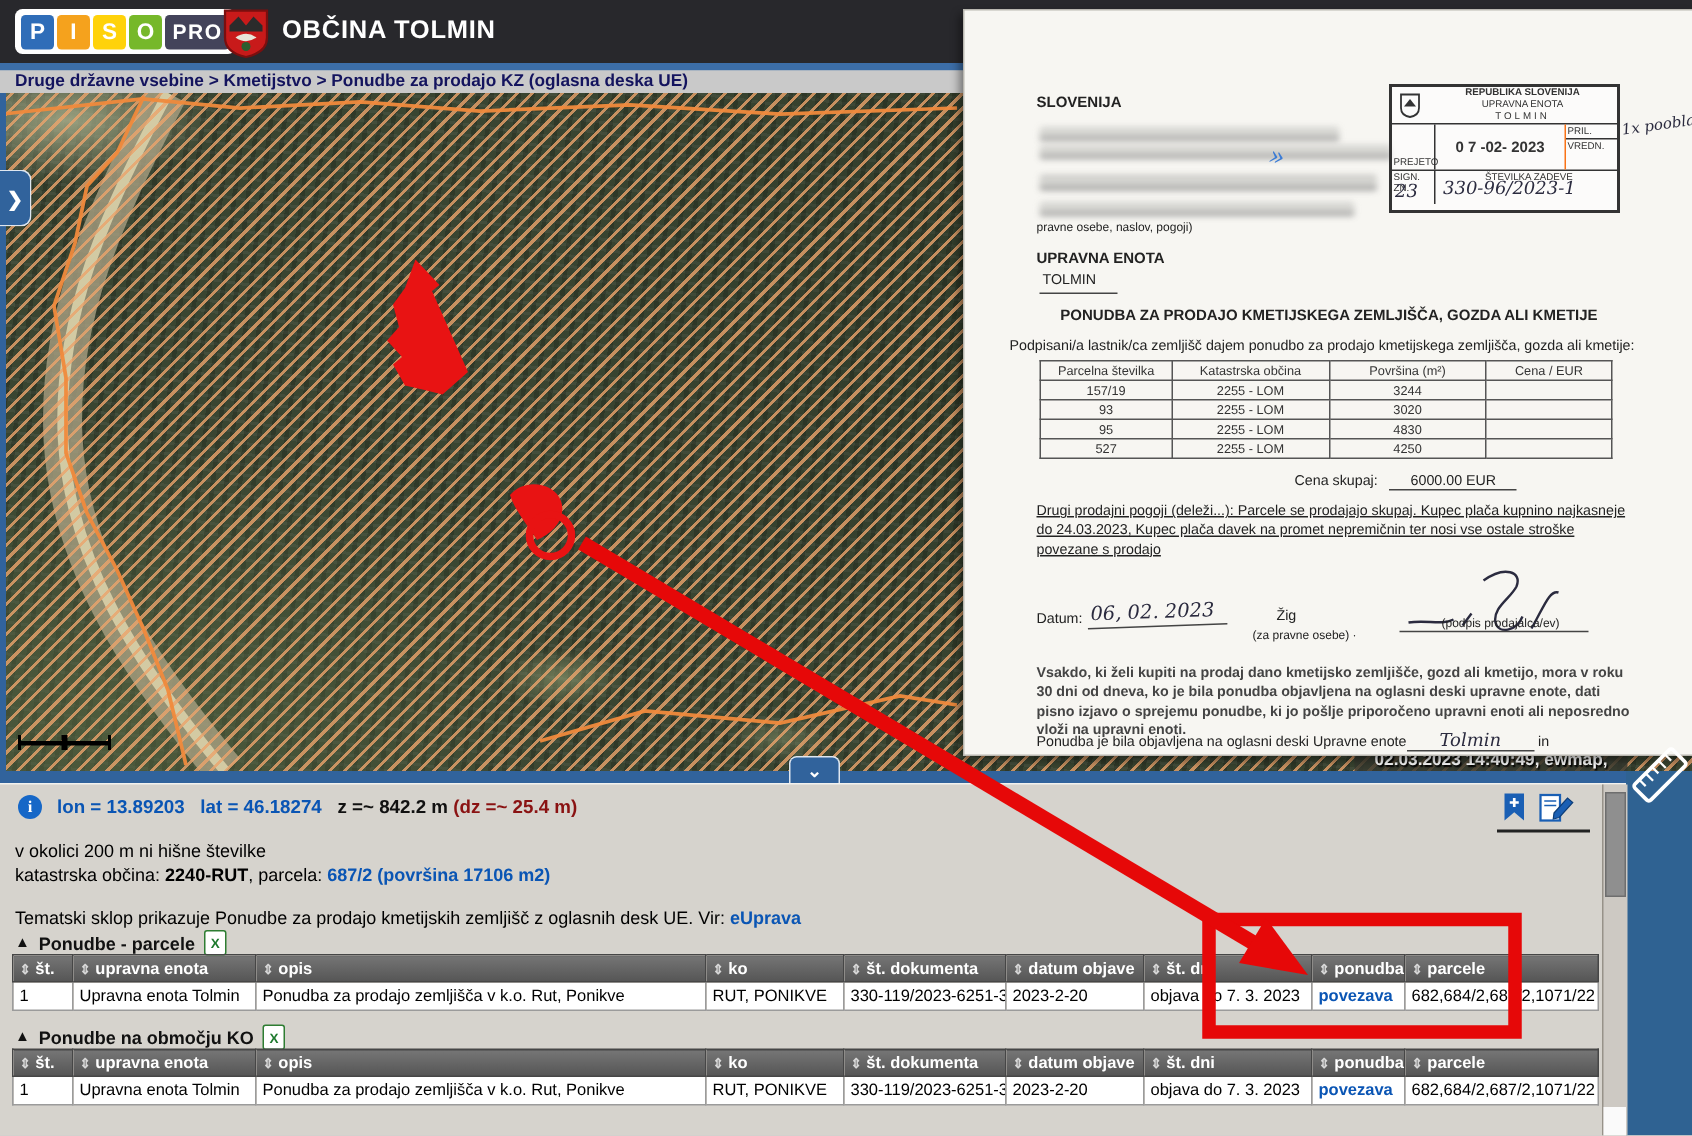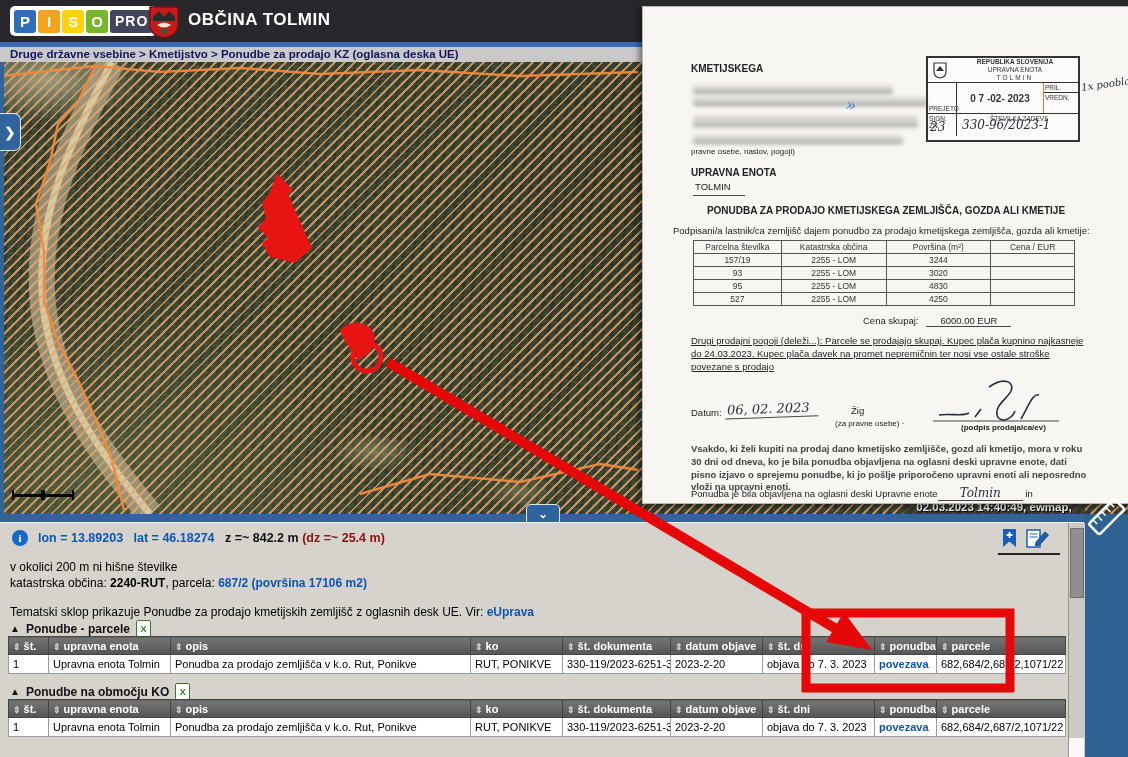--- a/index.html
+++ b/index.html
@@ -136,21 +136,21 @@
     <div id="scale-text" class="abs halo">240 m  (1 : 15120)</div>
     <div id="coords-text" class="abs halo">lon=13.88558  lat=46.18109  WGS84</div>
     <div id="place-label" class="abs halo">Hudajužna</div>
     <div id="timestamp" class="abs">02.03.2023 14:40:49, ewmap, www.realis.si</div>
     <div id="left-tab" class="abs">
         <span>❯</span>
       </div>
   </div>
 
   <div id="document" class="abs">
-    <div class="sec doc-bold" style="left:48px;top:56px;">KMETIJSKEGA</div>
+    <div class="sec doc-bold" style="left:48px;top:56px;">SLOVENIJA</div>
     <div class="redacted" style="left:50px;top:78px;width:200px;height:9px;"></div>
     <div class="redacted" style="left:50px;top:90px;width:235px;height:9px;"></div>
     <div class="redacted" style="left:50px;top:110px;width:225px;height:10px;"></div>
     <div class="redacted" style="left:50px;top:128px;width:210px;height:9px;"></div>
     <div class="sec doc-text" style="left:48px;top:140px;font-size:8px;">pravne osebe, naslov, pogoji)</div>
     <div class="sec hand" style="left:203px;top:88px;color:#3a7bd5;font-size:17px;transform:rotate(10deg);">»</div>
 
     <div id="stamp" class="sec">
       <div class="r1">
         <svg width="18" height="18" viewBox="0 0 18 18" style="margin:0 3px;">
@@ -233,21 +233,21 @@
     <div class="sec doc-text" style="left:48px;top:328px;width:396px;text-decoration:underline;">Drugi prodajni pogoji (deleži...):  Parcele se prodajajo skupaj.  Kupec plača kupnino najkasneje do 24.03.2023, Kupec plača davek na promet nepremičnin ter nosi vse ostale stroške povezane s prodajo</div>
 
     <div class="sec doc-text" style="left:48px;top:400px;text-align:right;">Datum:</div>
     <div class="sec hand" style="left:82px;top:394px;font-size:13px;border-bottom:1px solid #444;padding:0 8px 1px 2px;transform:rotate(-2deg);">06, 02. 2023</div>
     <div class="sec doc-text" style="left:208px;top:398px;">Žig</div>
     <div class="sec doc-text" style="left:192px;top:412px;font-size:8px;">(za pravne osebe) ·</div>
     <svg class="sec" style="left:288px;top:368px;" width="130" height="52" viewBox="0 0 130 52">
       <path d="M8 40 C20 38 30 42 38 38 M44 42 L50 34 M58 12 C72 2 84 6 80 16 C76 24 64 30 66 40 C68 48 80 46 84 36 M90 44 C98 30 102 18 108 20" fill="none" stroke="#2b2b3f" stroke-width="1.6"></path>
       <line x1="2" y1="46" x2="128" y2="46" stroke="#444" stroke-width="1"></line>
     </svg>
-    <div class="sec doc-text" style="left:318px;top:416px;font-size:8px;font-weight:bold;">(podpis prodajalca/ev)</div>
+    <div class="sec doc-text" style="left:318px;top:404px;font-size:8px;">(podpis prodajalca/ev)</div>
 
     <div class="sec doc-text" style="left:48px;top:436px;width:400px;font-weight:bold;color:#444;">Vsakdo, ki želi kupiti na prodaj dano kmetijsko zemljišče, gozd ali kmetijo, mora v roku 30 dni od dneva, ko je bila ponudba objavljena na oglasni deski upravne enote, dati pisno izjavo o sprejemu ponudbe, ki jo pošlje priporočeno upravni enoti ali neposredno vloži na upravni enoti.</div>
     <div class="sec doc-text" style="left:48px;top:478px;width:430px;white-space:nowrap;">
       <span>Ponudba je bila objavljena na oglasni deski Upravne enote</span><span class="hand" style="border-bottom:1px solid #444;padding:0 22px;font-size:12px;">Tolmin</span>&nbsp;<span>in</span>
     </div>
   </div>
 
   <div id="bluestrip" class="abs"></div>
   <div id="blueright" class="abs"></div>
   <div id="collapse-tab" class="abs">

